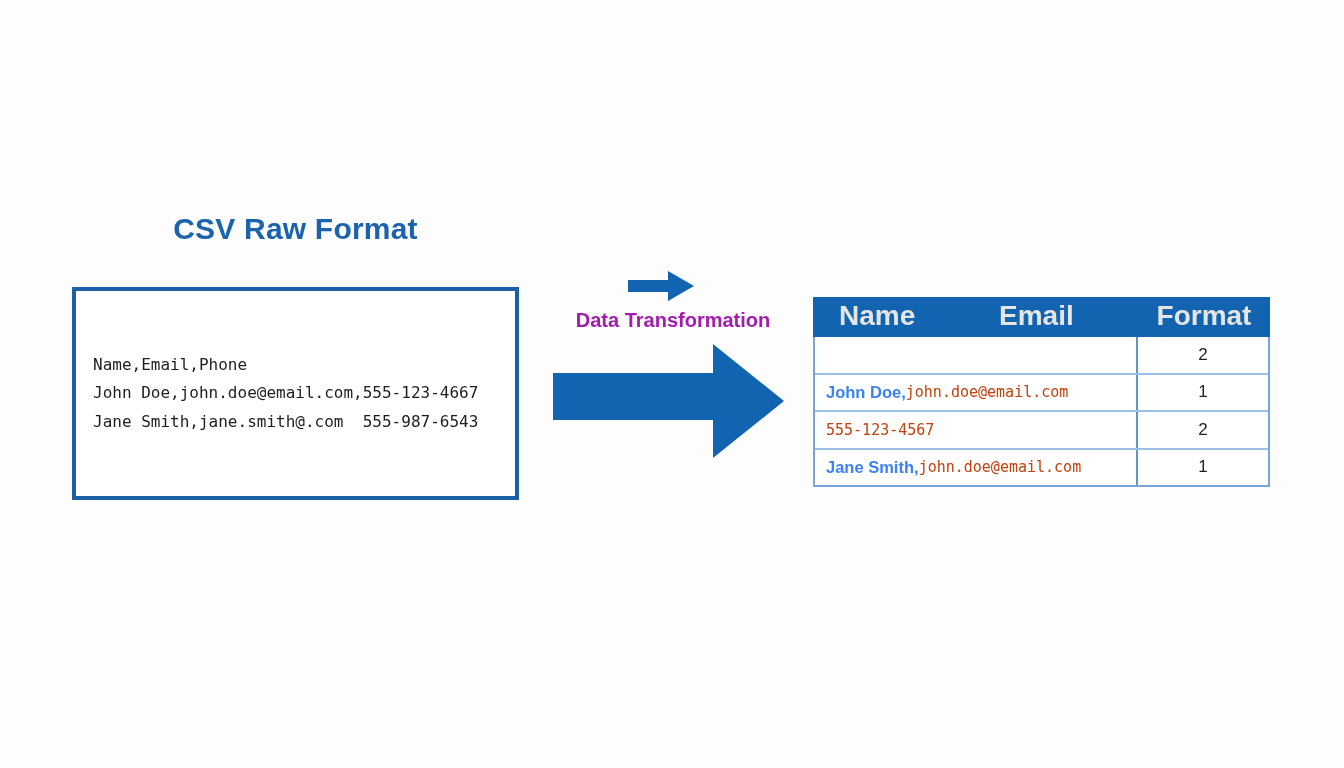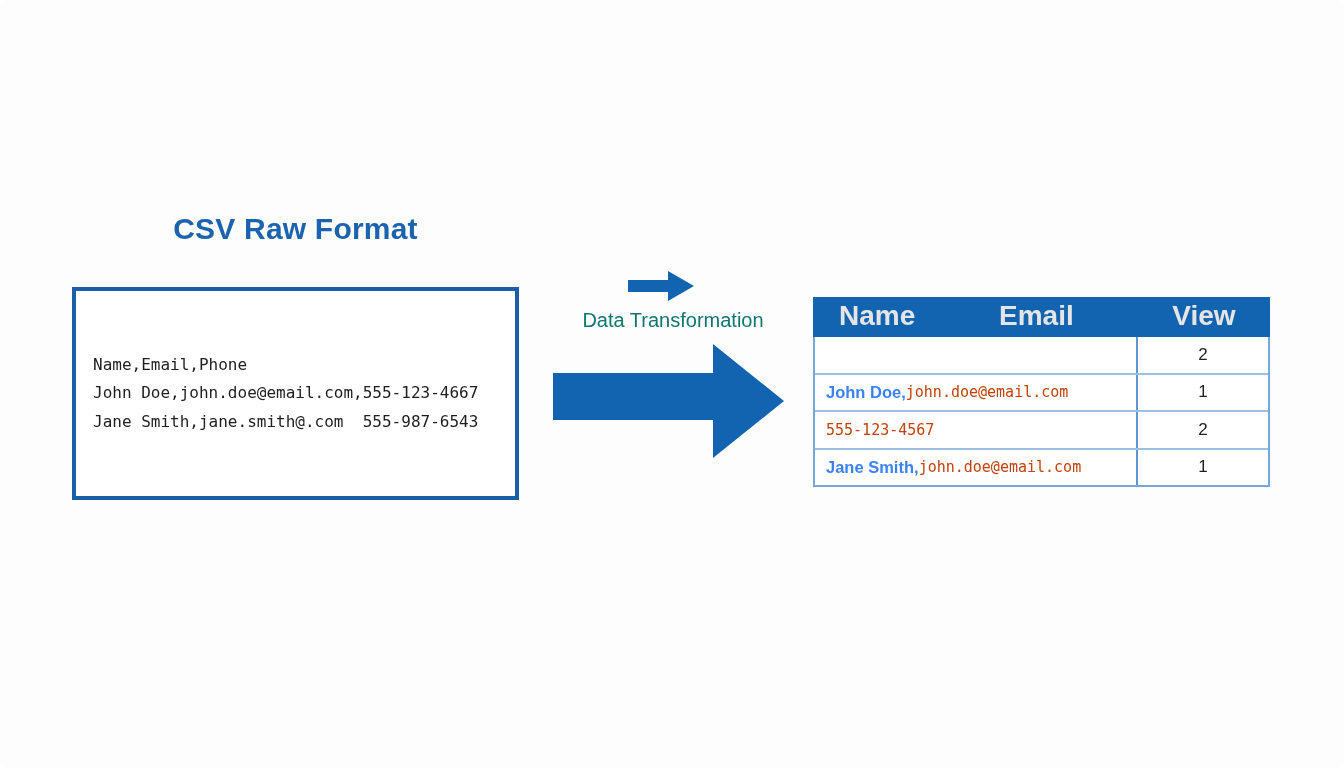--- a/index.html
+++ b/index.html
@@ -46,22 +46,22 @@
   }
 
   
   .small-arrow { position: absolute; left: 628px; top: 271px; }
   .transform-label {
     position: absolute;
     left: 548px; top: 309px;
     width: 250px;
     text-align: center;
     font-size: 20px;
-    font-weight: 400;
-    color: #0f766e;
+    font-weight: 700;
+    color: #a21caf;
   }
   .large-arrow { position: absolute; left: 553px; top: 344px; }
 
   
   .sheet-table {
     position: absolute;
     left: 813px; top: 297px;
     width: 457px;
   }
   .sheet-header {
@@ -142,21 +142,21 @@
 
   <svg class="large-arrow" width="231" height="114" viewBox="0 0 231 114">
     <polygon points="0,29 160,29 160,0 231,57 160,114 160,76 0,76" fill="#1264b0"></polygon>
   </svg>
 
 
   <div class="sheet-table">
     <div class="sheet-header">
       <span class="h-name">Name</span>
       <span class="h-email">Email</span>
-      <span class="h-phone">View</span>
+      <span class="h-phone">Format</span>
     </div>
     <div class="sheet-body">
 
       <div class="sheet-row">
         <div class="cell-content">
           <span class="name-part"></span>
           <span class="detail-part"></span>
         </div>
         <div class="cell-phone">2</div>
       </div>

